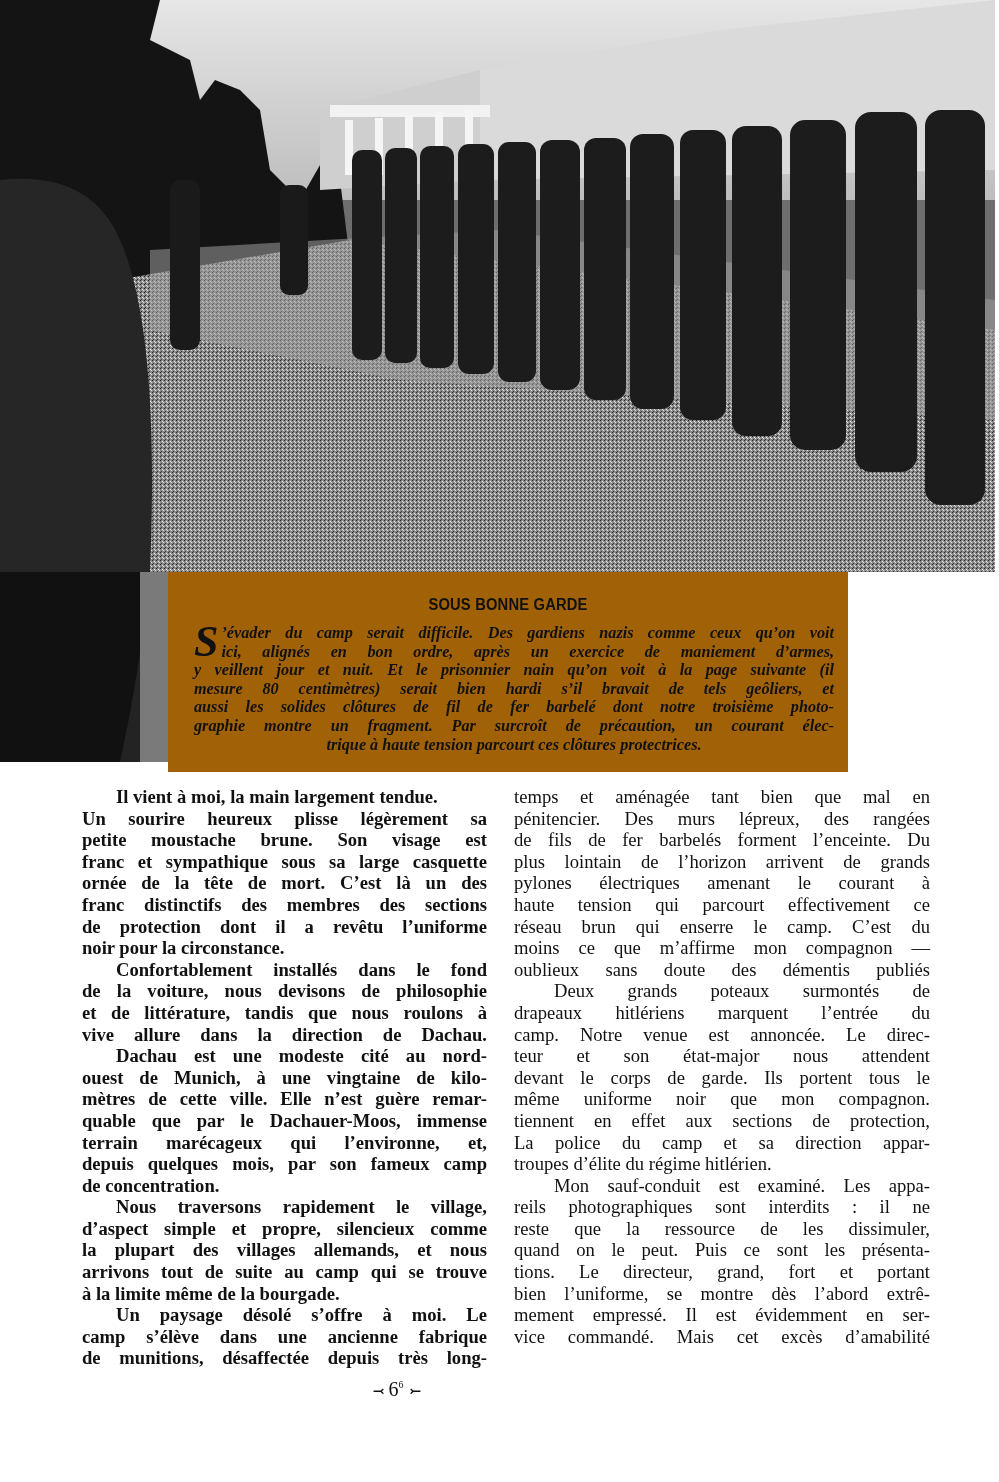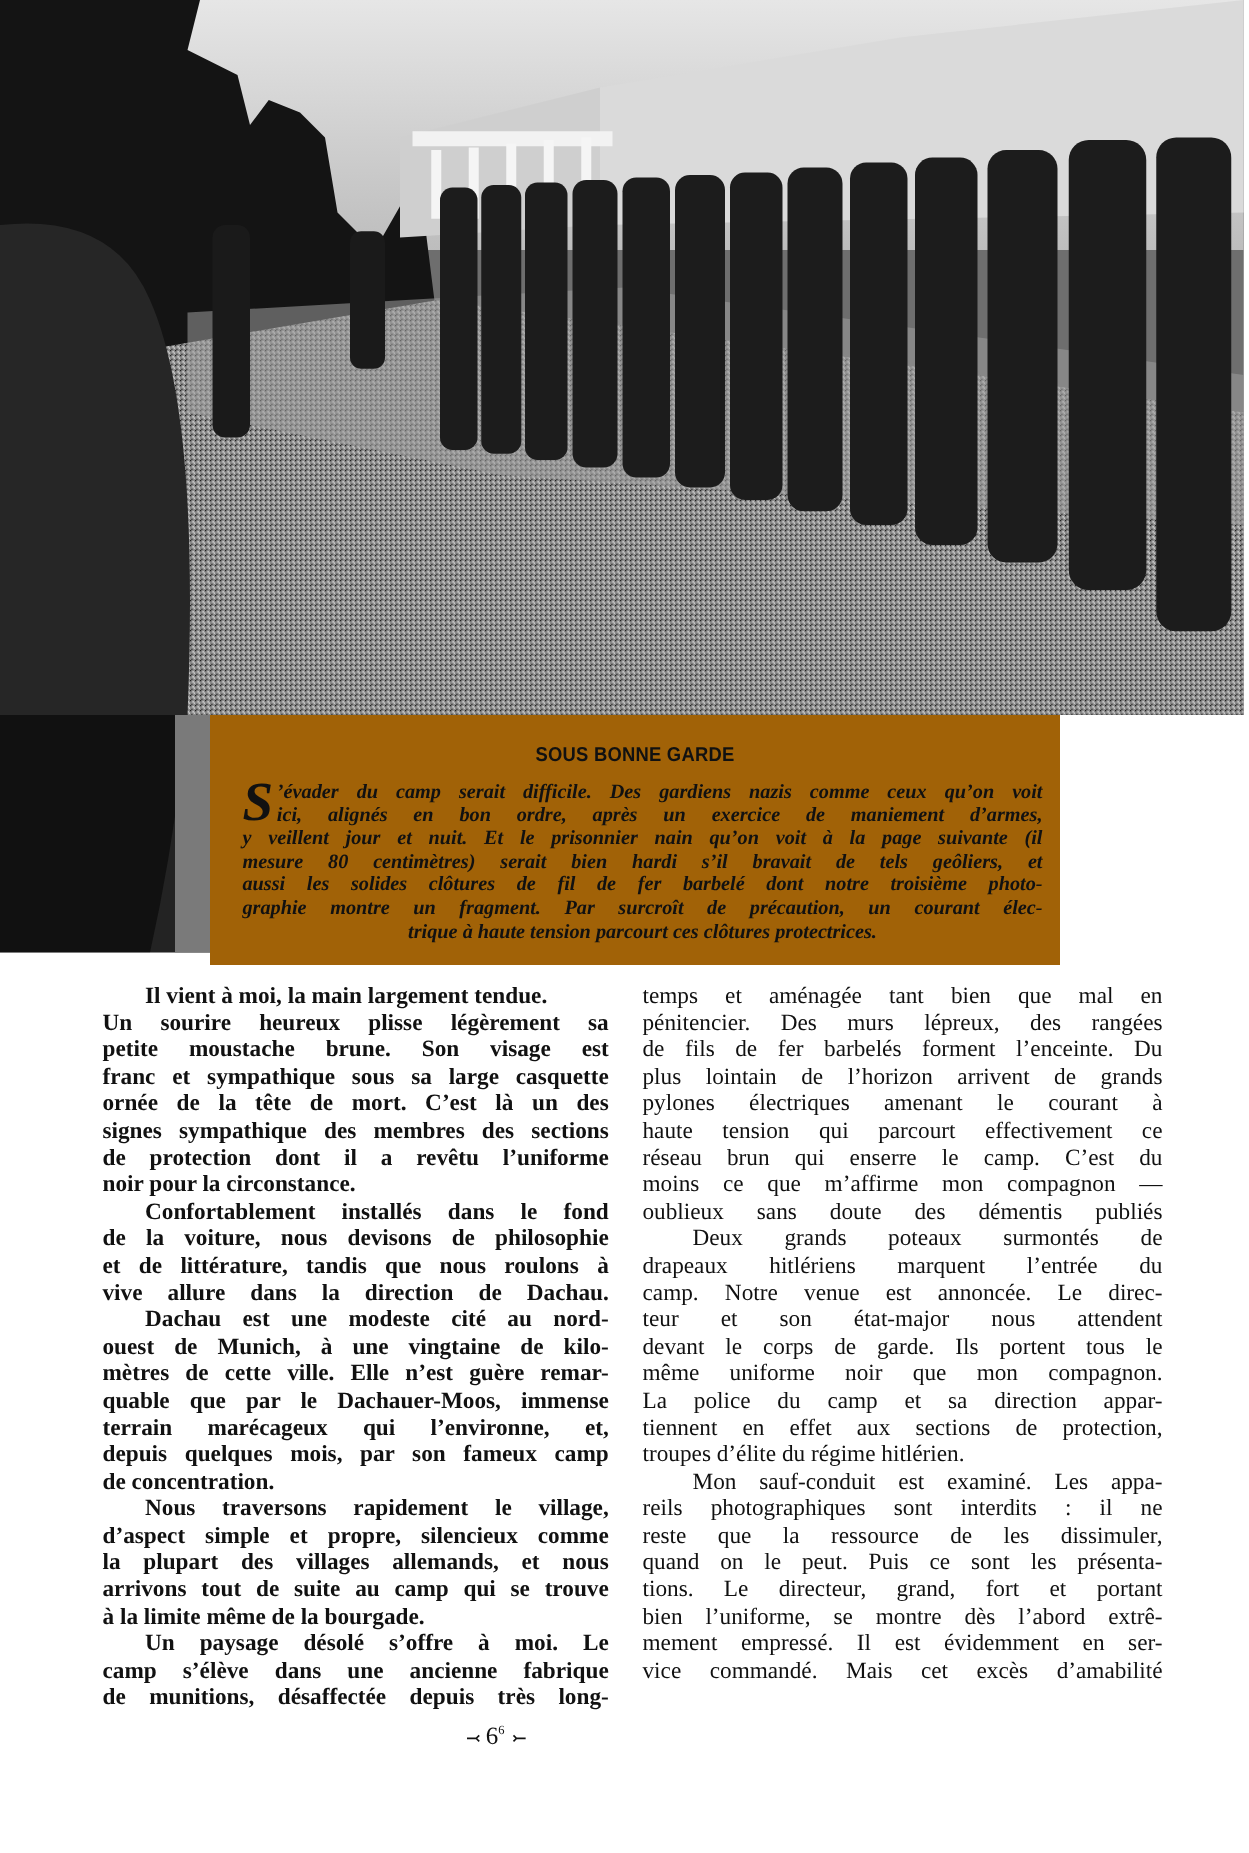--- a/index.html
+++ b/index.html
@@ -135,21 +135,21 @@
     <span class="cl last">trique à haute tension parcourt ces clôtures protectrices.</span>
   </div>
 </div>
 
 <div class="col col-left">
   <span class="ln indent end">Il vient à moi, la main largement tendue.</span>
   <span class="ln">Un sourire heureux plisse légèrement sa</span>
   <span class="ln">petite moustache brune. Son visage est</span>
   <span class="ln">franc et sympathique sous sa large casquette</span>
   <span class="ln">ornée de la tête de mort. C’est là un des</span>
-  <span class="ln">signes sympathique des membres des sections</span>
+  <span class="ln">franc distinctifs des membres des sections</span>
   <span class="ln">de protection dont il a revêtu l’uniforme</span>
   <span class="ln end">noir pour la circonstance.</span>
   <span class="ln indent">Confortablement installés dans le fond</span>
   <span class="ln">de la voiture, nous devisons de philosophie</span>
   <span class="ln">et de littérature, tandis que nous roulons à</span>
   <span class="ln">vive allure dans la direction de Dachau.</span>
   <span class="ln indent">Dachau est une modeste cité au nord-</span>
   <span class="ln">ouest de Munich, à une vingtaine de kilo-</span>
   <span class="ln">mètres de cette ville. Elle n’est guère remar-</span>
   <span class="ln">quable que par le Dachauer-Moos, immense</span>
@@ -175,22 +175,22 @@
   <span class="ln">haute tension qui parcourt effectivement ce</span>
   <span class="ln">réseau brun qui enserre le camp. C’est du</span>
   <span class="ln">moins ce que m’affirme mon compagnon —</span>
   <span class="ln">oublieux sans doute des démentis publiés</span>
   <span class="ln indent2">Deux grands poteaux surmontés de</span>
   <span class="ln">drapeaux hitlériens marquent l’entrée du</span>
   <span class="ln">camp. Notre venue est annoncée. Le direc-</span>
   <span class="ln">teur et son état-major nous attendent</span>
   <span class="ln">devant le corps de garde. Ils portent tous le</span>
   <span class="ln">même uniforme noir que mon compagnon.</span>
+  <span class="ln">tiennent en effet aux sections de protection,</span>
   <span class="ln">La police du camp et sa direction appar-</span>
-  <span class="ln">tiennent en effet aux sections de protection,</span>
   <span class="ln end">troupes d’élite du régime hitlérien.</span>
   <span class="ln indent2">Mon sauf-conduit est examiné. Les appa-</span>
   <span class="ln">reils photographiques sont interdits : il ne</span>
   <span class="ln">reste que la ressource de les dissimuler,</span>
   <span class="ln">quand on le peut. Puis ce sont les présenta-</span>
   <span class="ln">tions. Le directeur, grand, fort et portant</span>
   <span class="ln">bien l’uniforme, se montre dès l’abord extrê-</span>
   <span class="ln">mement empressé. Il est évidemment en ser-</span>
   <span class="ln">vice commandé. Mais cet excès d’amabilité</span>
 </div>

